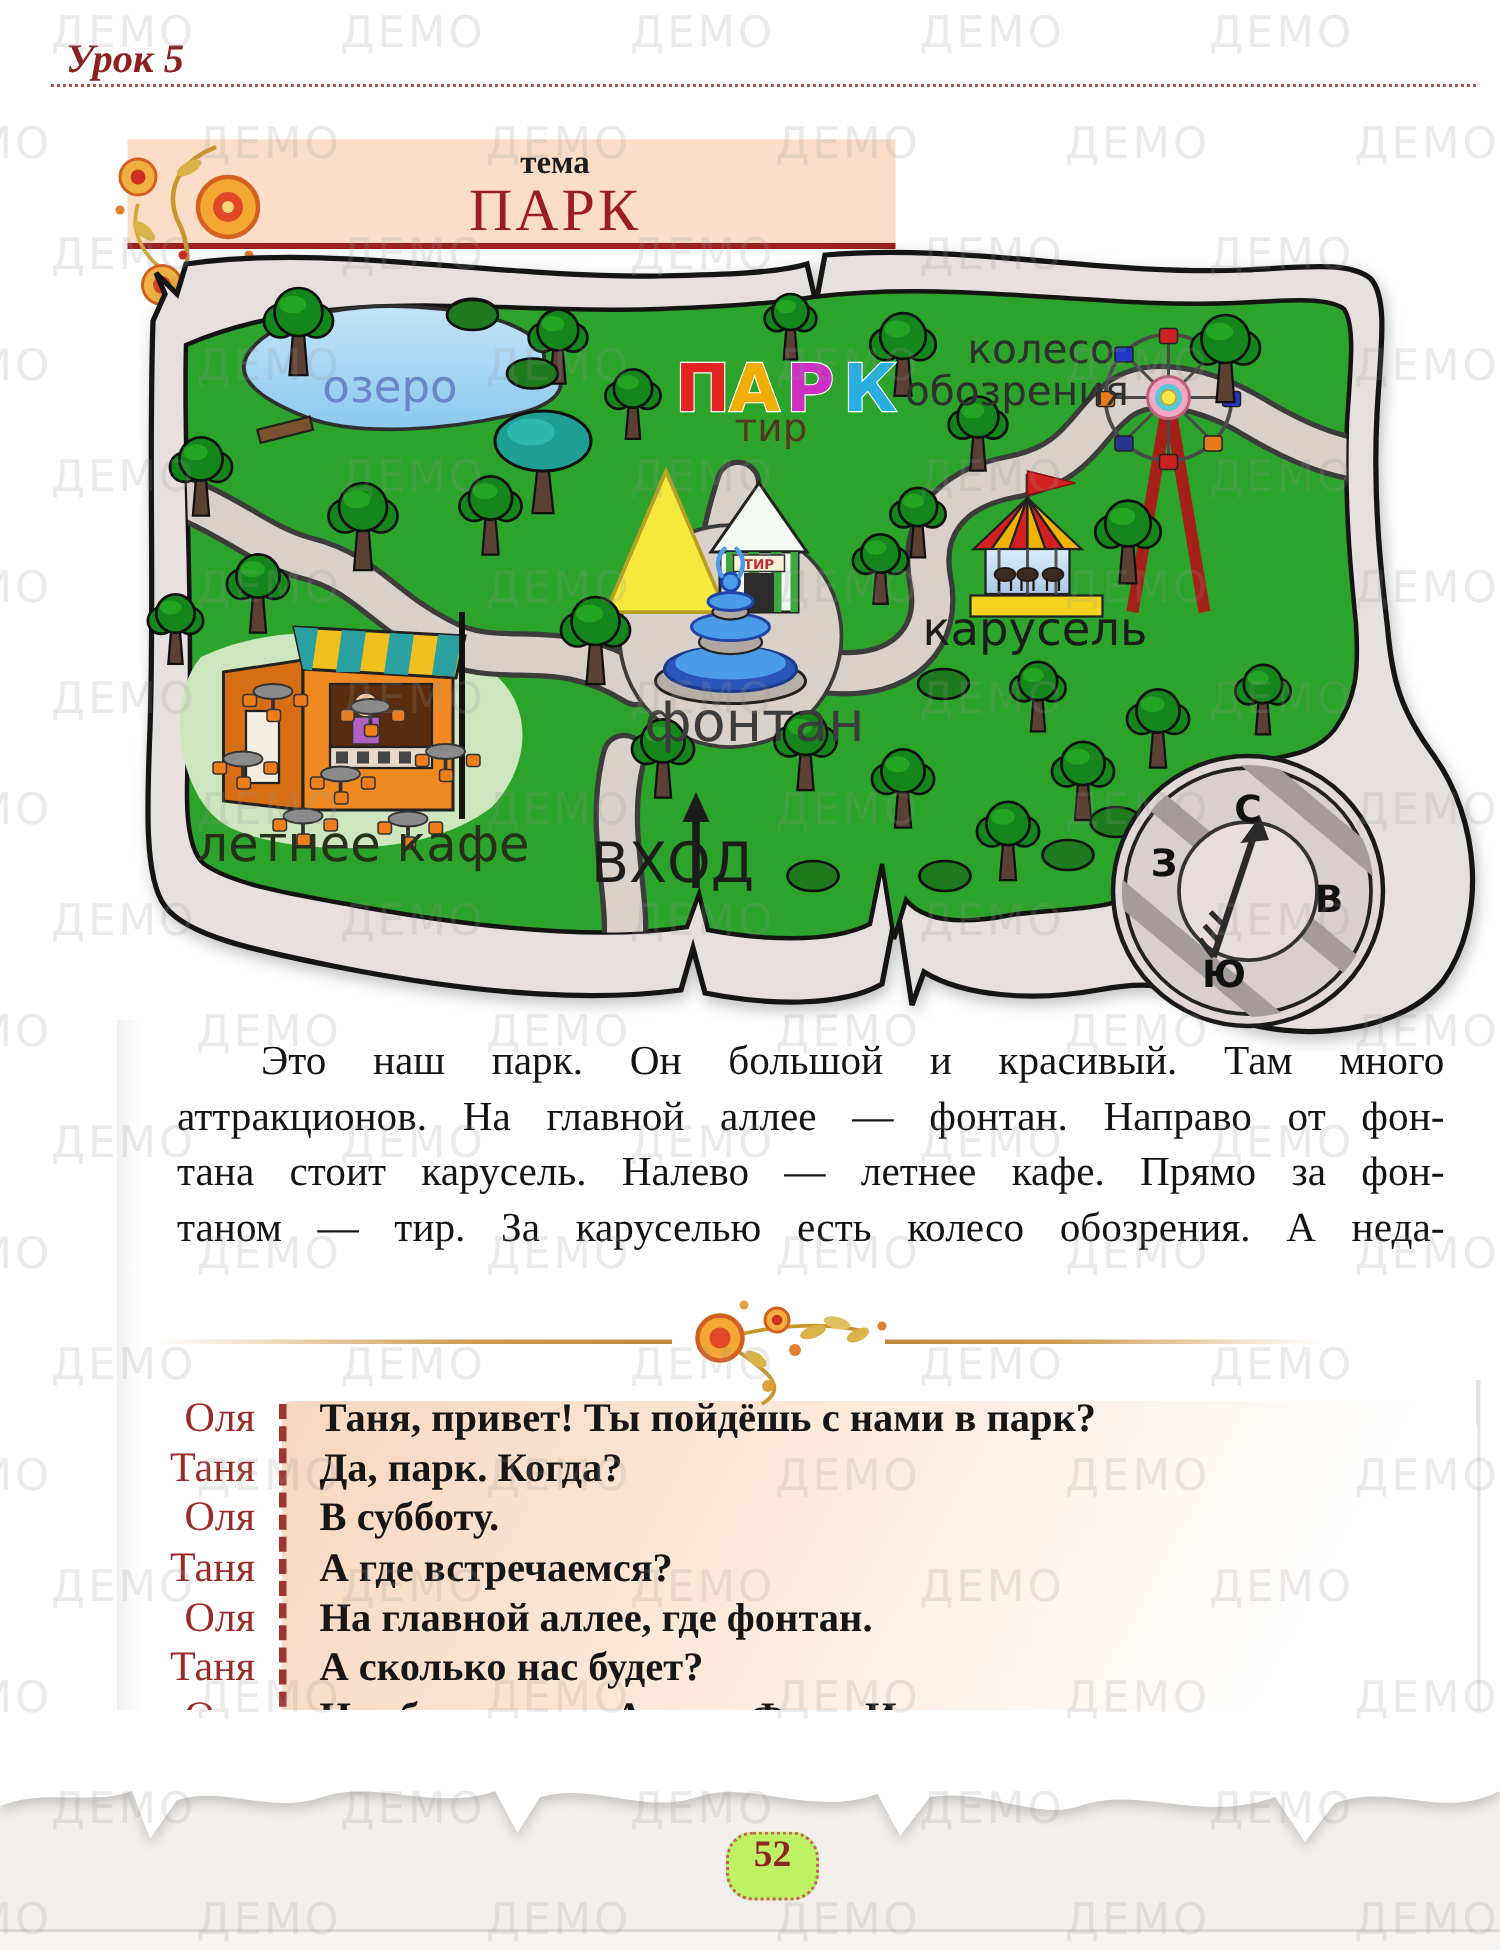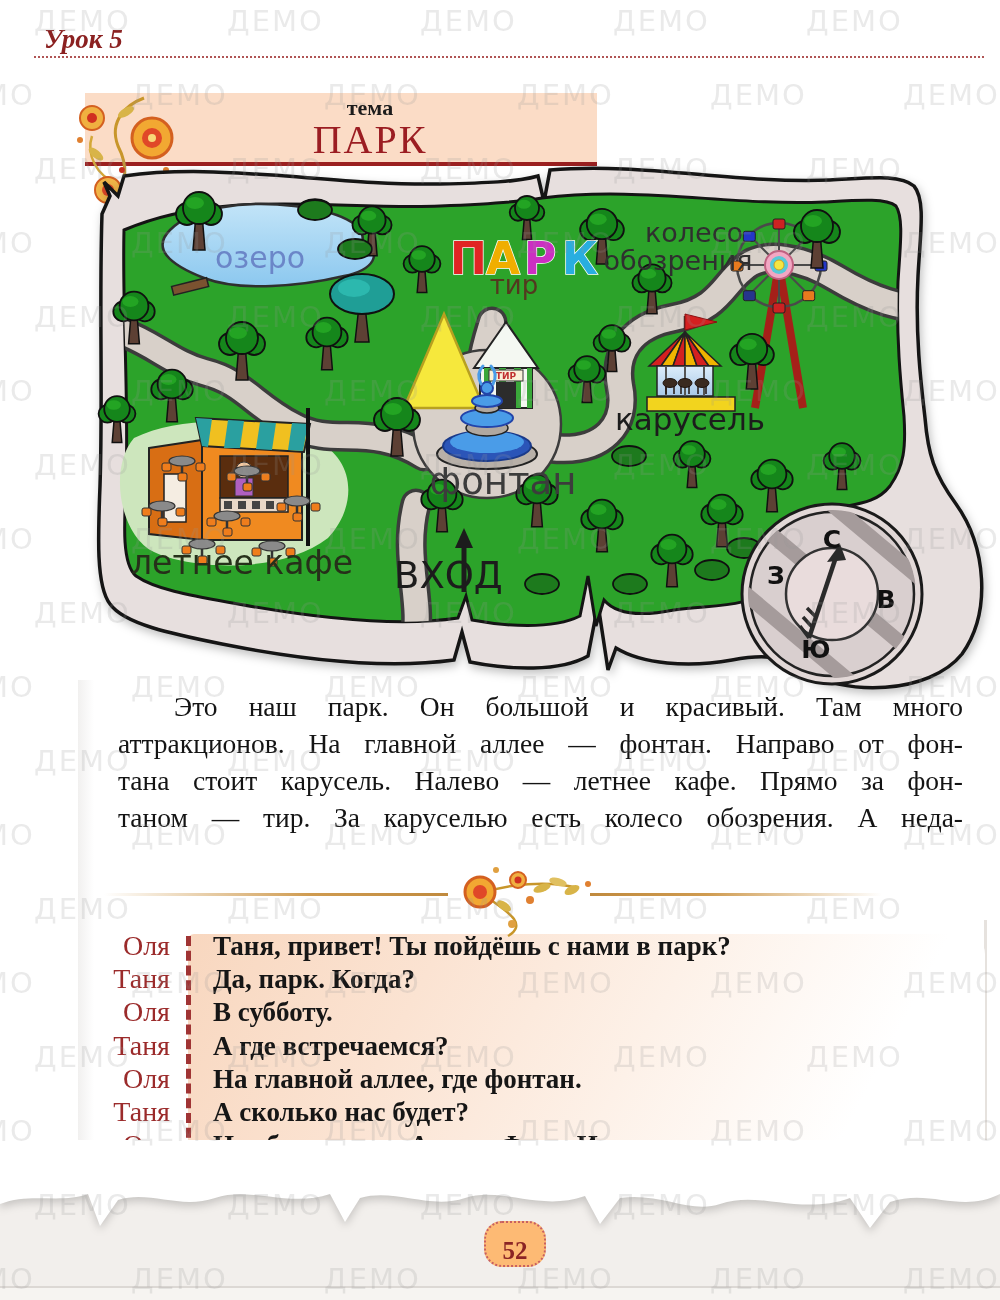--- a/index.html
+++ b/index.html
@@ -44,22 +44,22 @@
   .dialogue{position:absolute;left:58px;top:930px;width:920px;z-index:13;}
   .dialog-row{display:flex;align-items:baseline;height:33.2px;}
   .speaker{flex:0 0 112px;text-align:right;font-size:28px;color:#9b2b2b;}
   .d-gap{flex:0 0 43px;}
   .d-text{font-size:27px;font-weight:bold;color:#161616;white-space:nowrap;}
   
   .below-tear{position:absolute;left:0;top:1185px;width:1000px;height:115px;background:#f2efec;z-index:20;}
   .tear-svg{position:absolute;left:0;top:1140px;z-index:21;}
   .bottom-strip{position:absolute;left:0;top:1286px;width:1000px;height:14px;
      background:#f6f4f1;border-top:2px solid #dcd8d4;z-index:22;}
-  .page-pill{position:absolute;left:484px;top:1221px;width:58px;height:42px;background:#fdba74;
-     border:2px dotted #c86060;border-radius:18px;display:flex;align-items:flex-end;justify-content:center;z-index:23;}
+  .page-pill{position:absolute;left:484px;top:1221px;width:58px;height:42px;background:#bef264;
+     border:2px dotted #c86060;border-radius:18px;display:flex;align-items:flex-start;justify-content:center;z-index:23;}
   .page-pill span{font-size:25px;font-weight:bold;color:#8b2525;}
   .edge-left{position:absolute;left:78px;top:680px;width:16px;height:540px;z-index:9;
      background:linear-gradient(90deg,rgba(120,110,100,0.10),rgba(120,110,100,0));}
   .edge-right{position:absolute;left:984px;top:920px;width:3px;height:280px;background:#e6e2de;z-index:9;}
   text{user-select:none;}
 </style>
 </head>
 <body>
 <div class="page">
 

